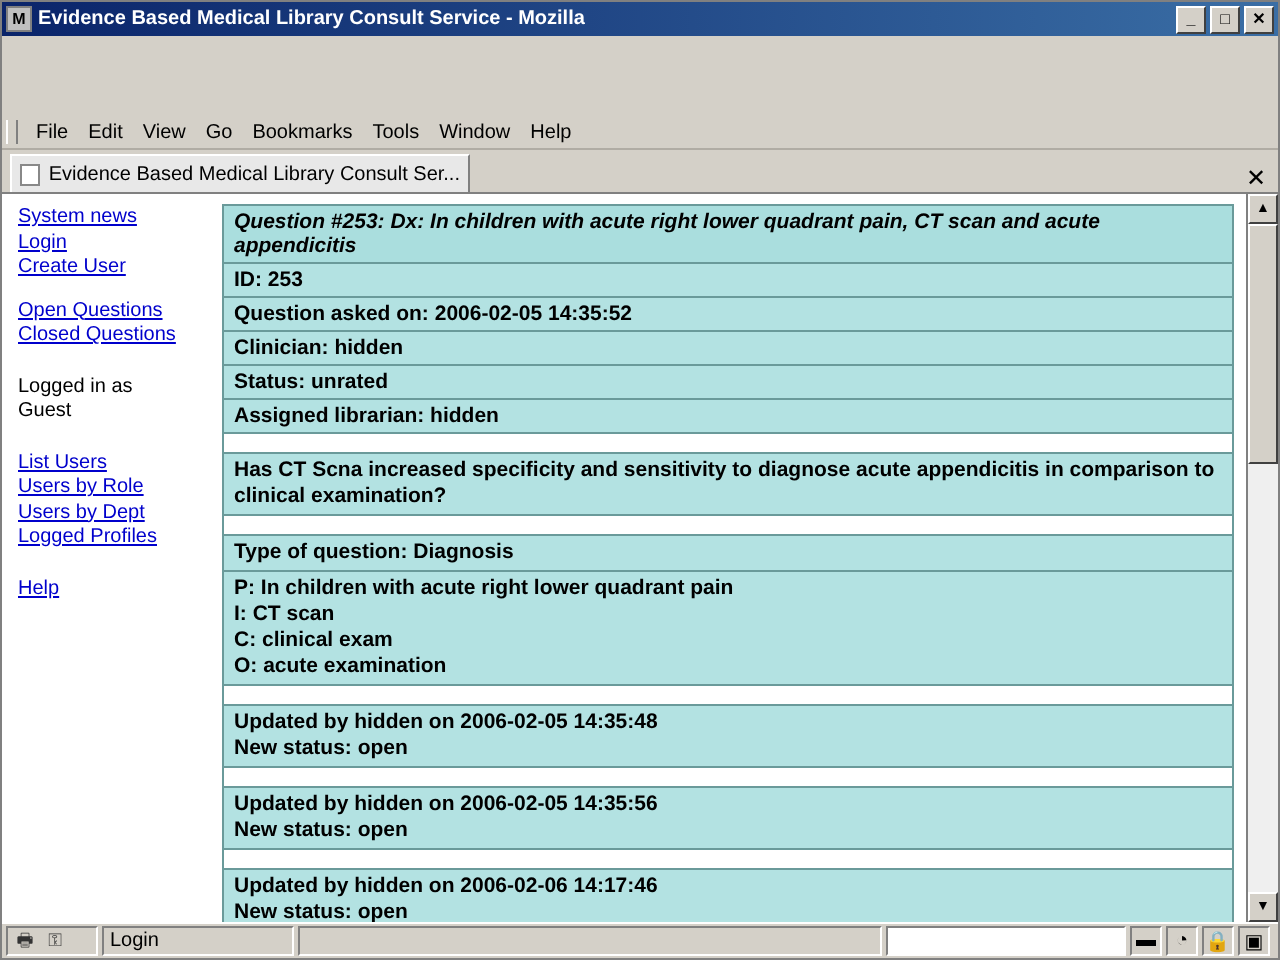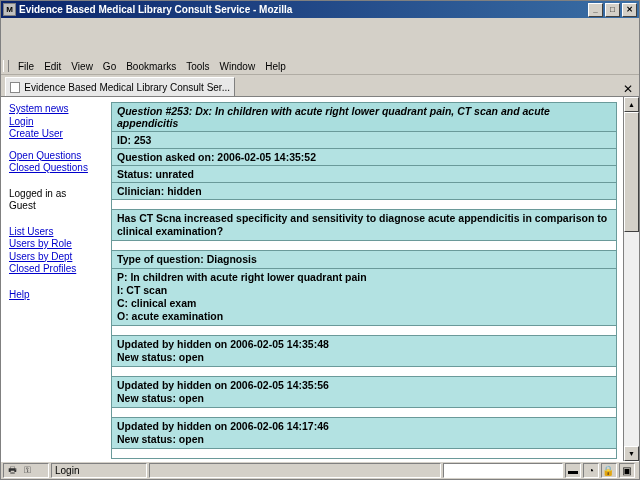--- a/index.html
+++ b/index.html
@@ -312,21 +312,21 @@
       <div class="gap"></div>
       <a href="#">Open Questions</a>
       <a href="#">Closed Questions</a>
       <div class="gap-lg"></div>
       <span class="plain">Logged in as</span>
       <span class="plain">Guest</span>
       <div class="gap-lg"></div>
       <a href="#">List Users</a>
       <a href="#">Users by Role</a>
       <a href="#">Users by Dept</a>
-      <a href="#">Closed Profiles</a>
+      <a href="#">Logged Profiles</a>
       <div class="gap-lg"></div>
       <a href="#">Help</a>
     </div>
 
     <div class="main">
       <table class="qtable">
         <tbody>
             <tr>
           <td class="hdr">Question #253: Dx: In children with acute right lower quadrant pain, CT scan and acute appendicitis</td>
         </tr>
@@ -337,27 +337,33 @@
           </td>
         </tr>
         <tr>
           <td class="cell">
             <span>Question asked on:</span>
             <span>2006-02-05 14:35:52</span>
           </td>
         </tr>
         <tr>
           <td class="cell">
+            <span>Clinician:</span>
+            <span>hidden</span>
+          </td>
+        </tr>
+        <tr>
+          <td class="cell">
             <span>Status:</span>
             <span>unrated</span>
           </td>
         </tr>
         <tr>
           <td class="cell">
-            <span>Clinician:</span>
+            <span>Assigned librarian:</span>
             <span>hidden</span>
           </td>
         </tr>
         <tr class="spacer-row">
               <td></td>
             </tr>
         <tr>
           <td class="body-cell">Has CT Scna increased specificity and sensitivity to diagnose acute appendicitis in comparison to clinical examination?</td>
         </tr>
         <tr class="spacer-row">

